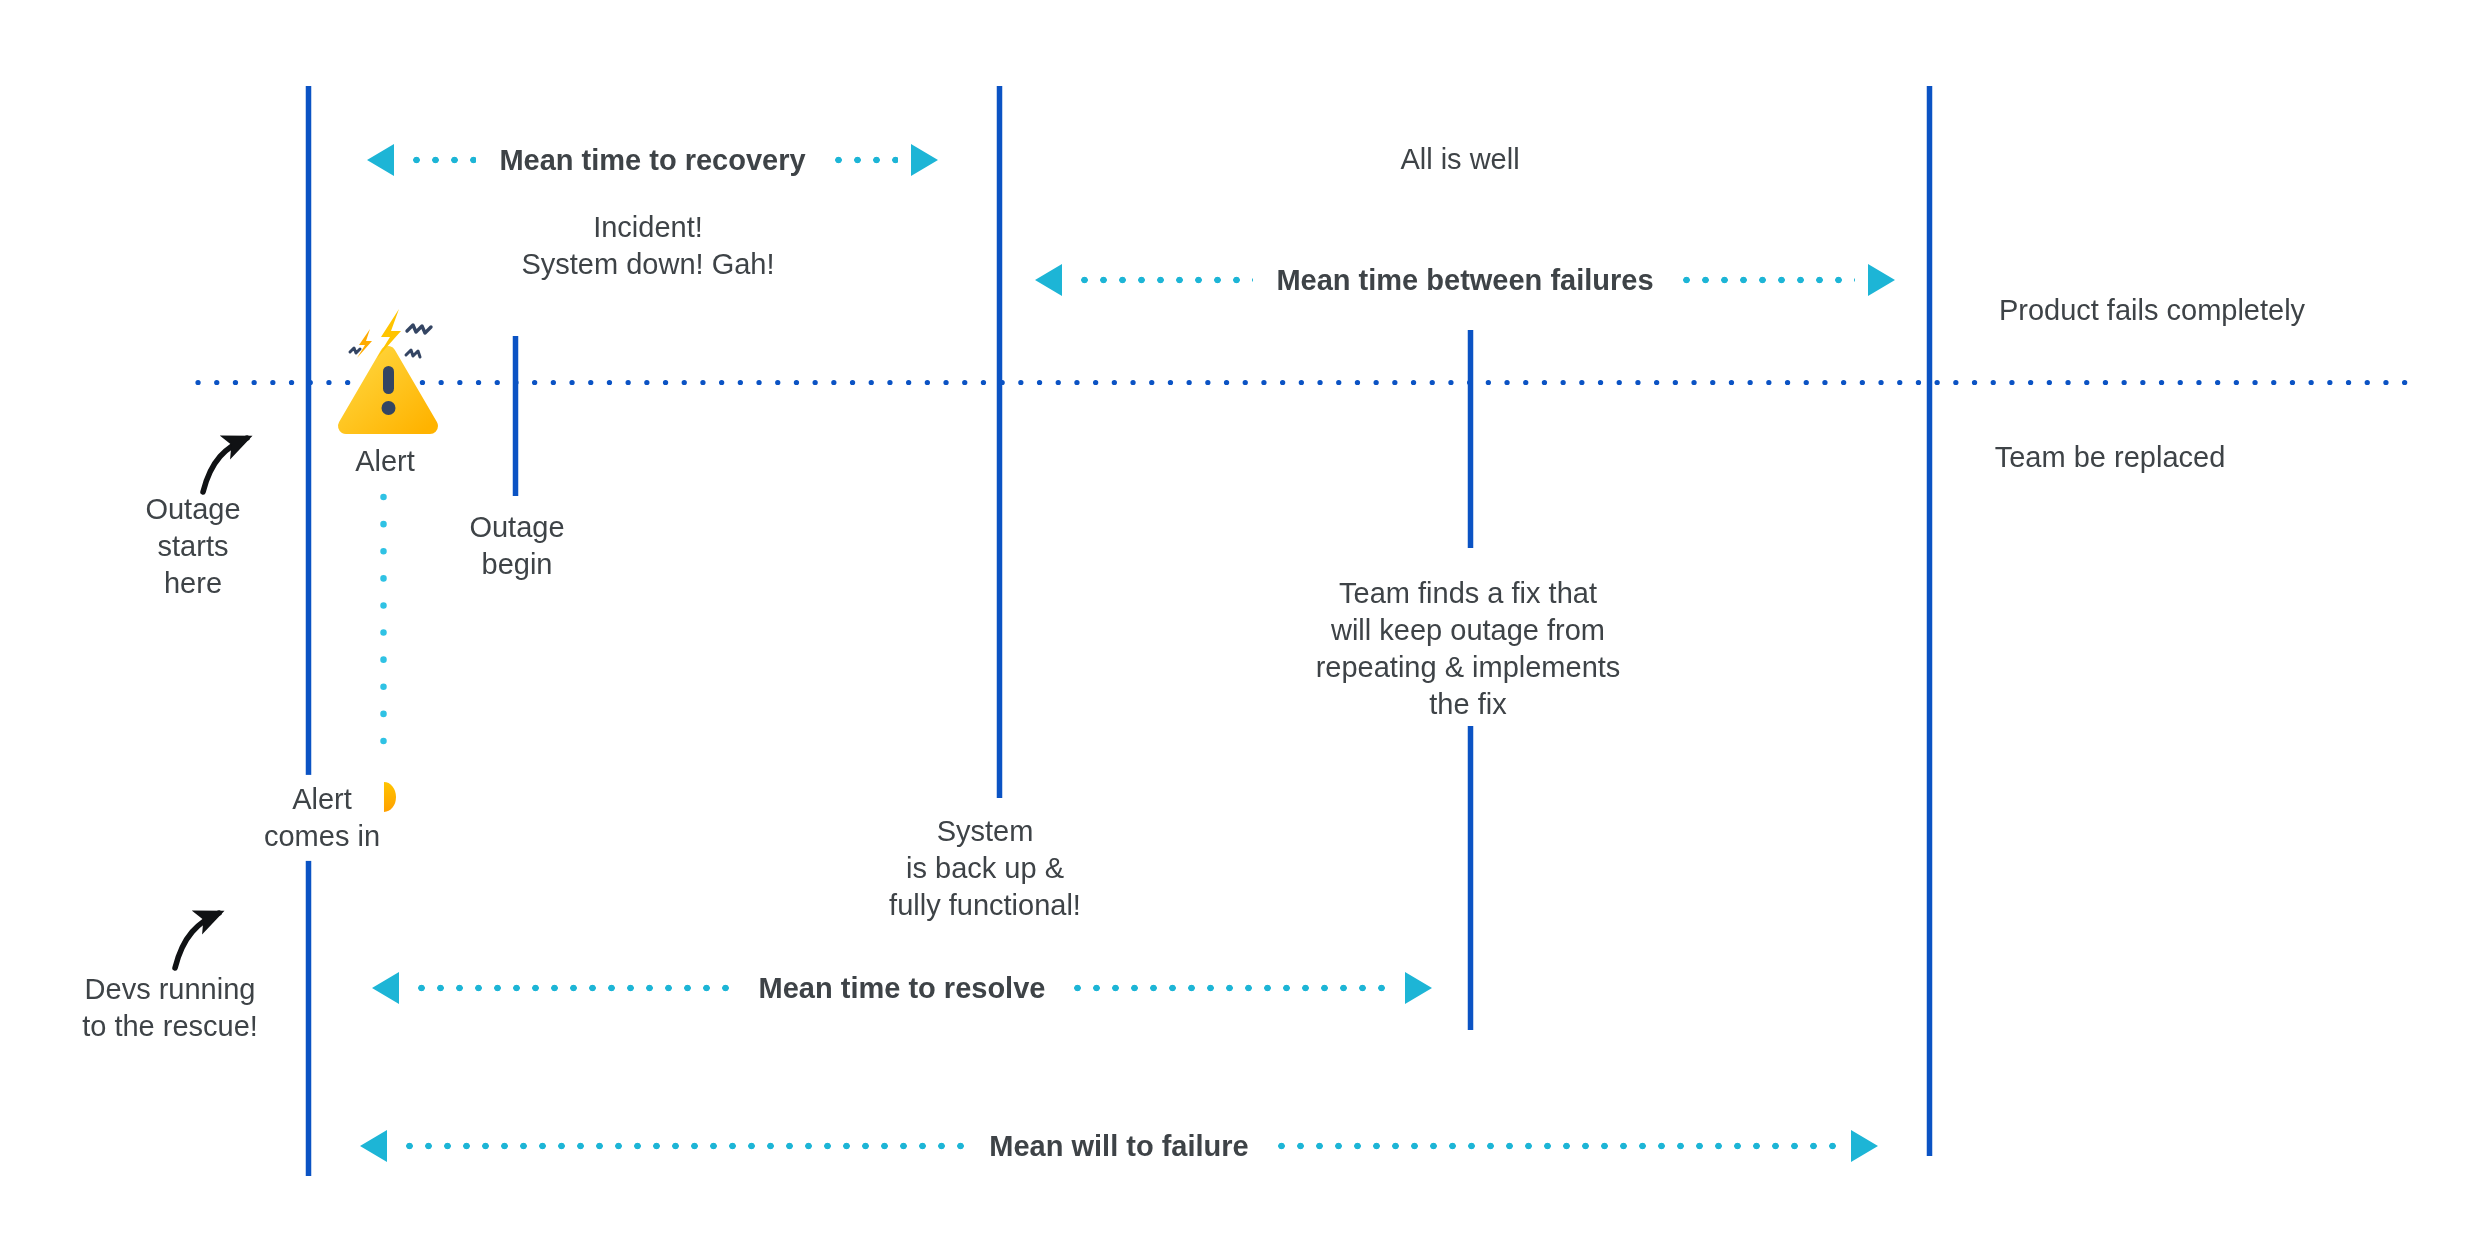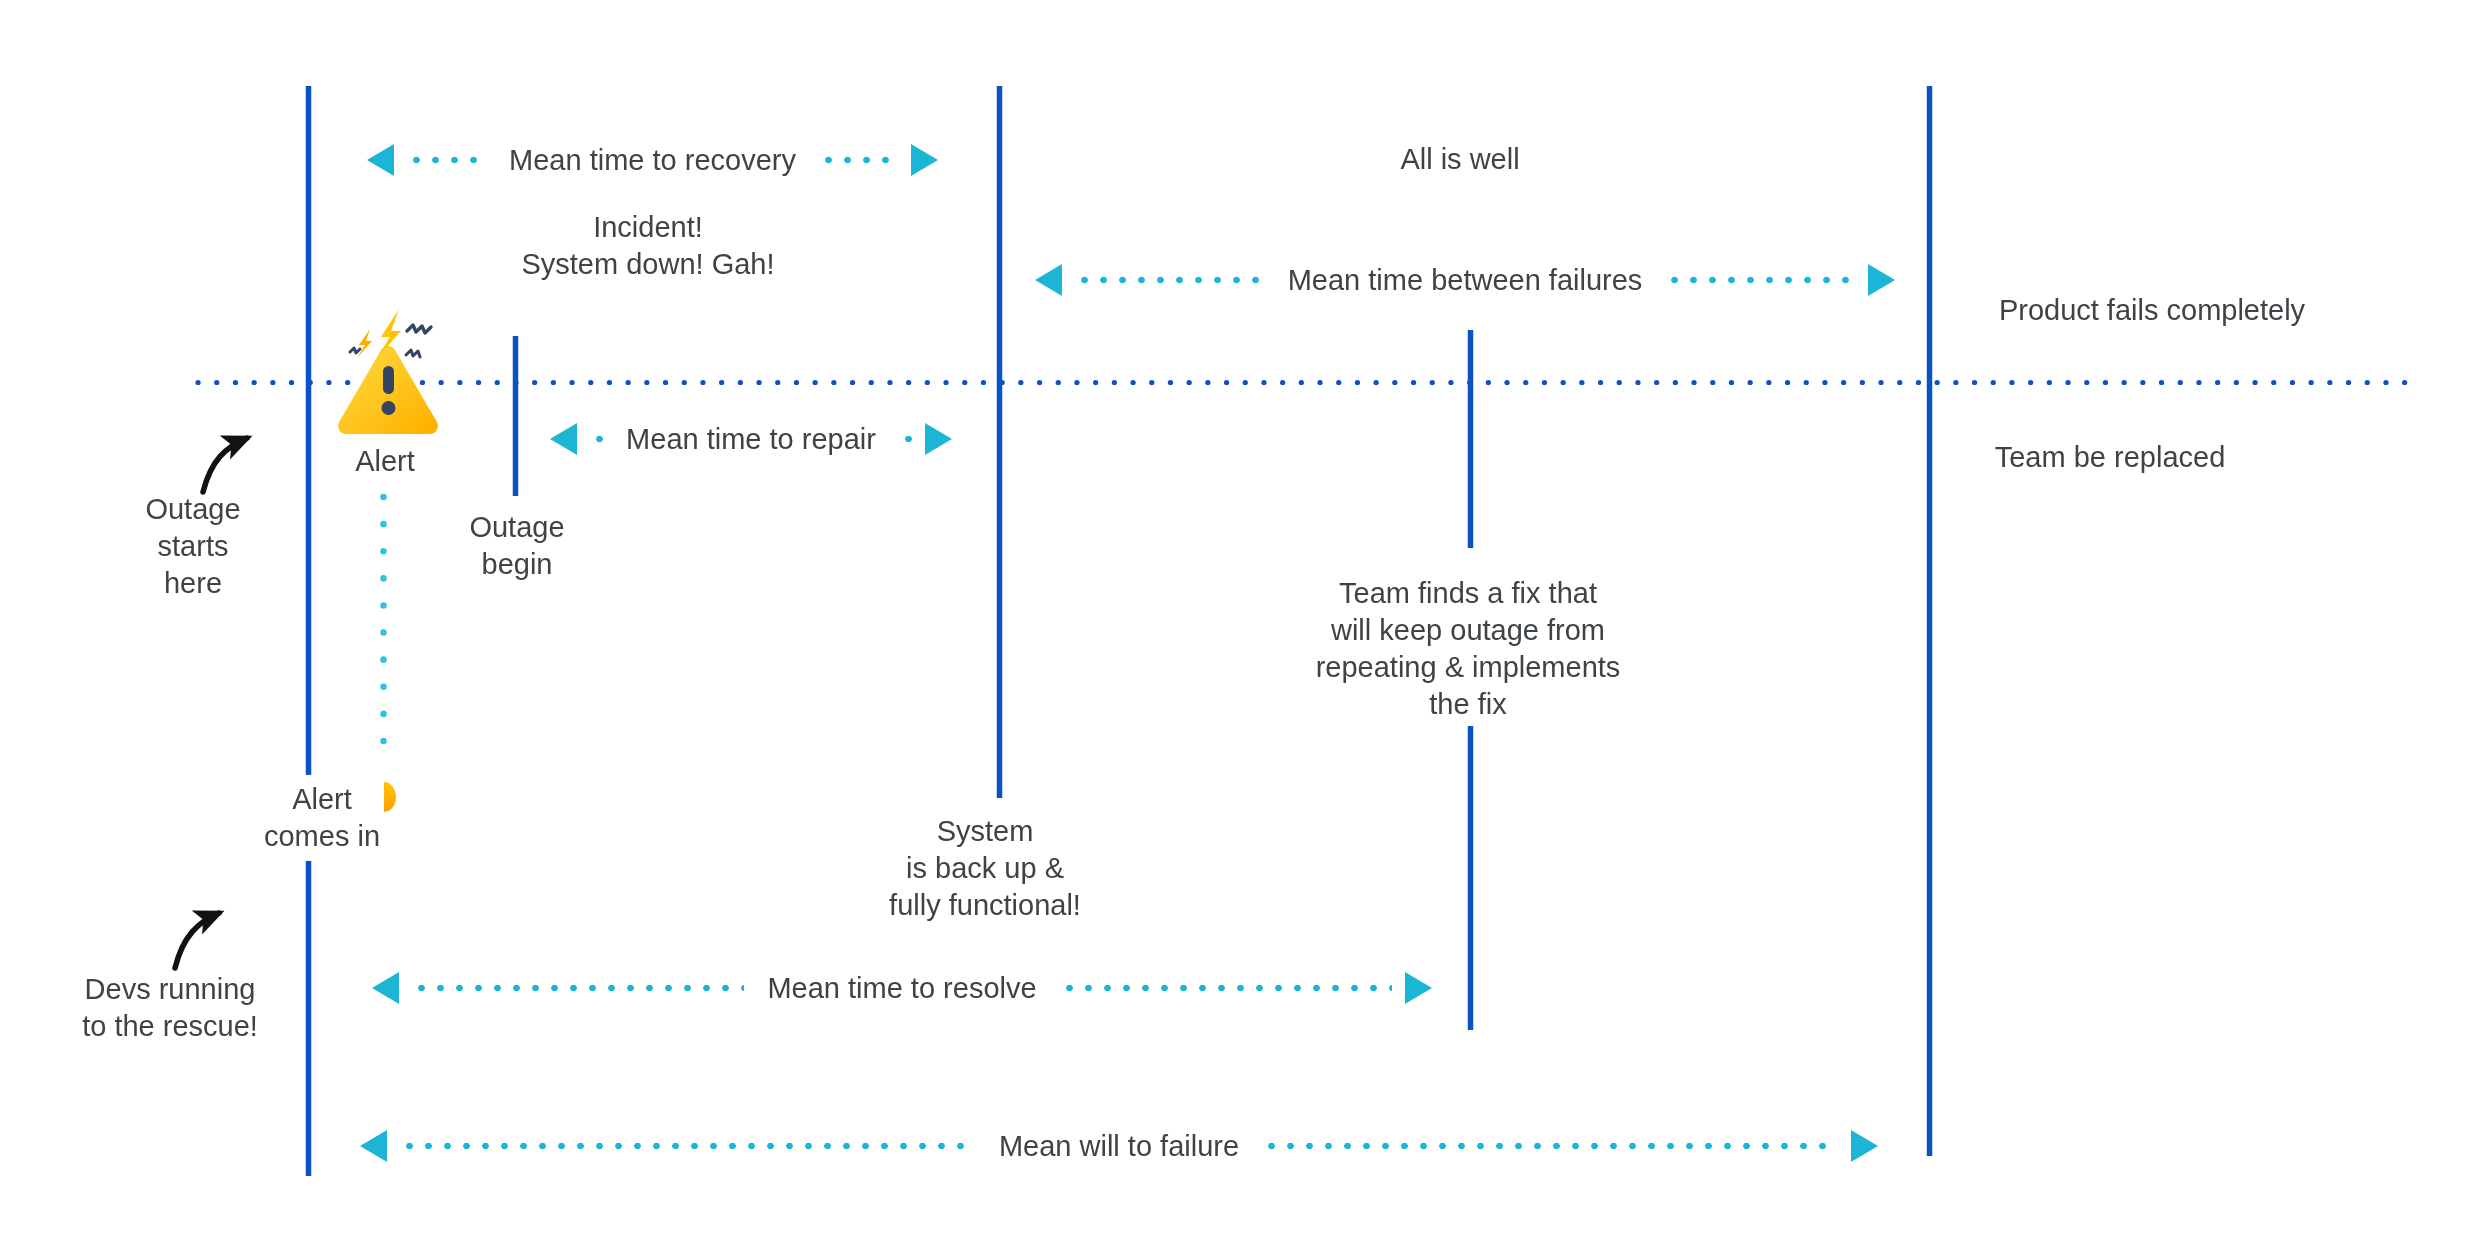--- a/index.html
+++ b/index.html
@@ -22,21 +22,21 @@
     font-size:29px;font-weight:400;line-height:1.28;color:var(--text);
     text-align:center;white-space:pre-line;
   }
   .note.bg{background:#ffffff;padding:6px 4px;}
   .marrow{position:absolute;z-index:3;display:flex;align-items:center;gap:13px;height:36px;}
   .ah{width:0;height:0;flex:0 0 auto;}
   .ah-l{border-top:16px solid transparent;border-bottom:16px solid transparent;border-right:27px solid var(--teal);}
   .ah-r{border-top:16px solid transparent;border-bottom:16px solid transparent;border-left:27px solid var(--teal);}
   .dots{flex:1 1 auto;height:8px;
     background:radial-gradient(circle closest-side,var(--teal) 3px,rgba(0,0,0,0) 3.6px) 0 50%/19px 8px repeat-x;}
-  .marrow .lbl{flex:0 0 auto;font-size:29px;font-weight:400;color:var(--text);white-space:nowrap;padding:0 10px;}
+  .marrow .lbl{flex:0 0 auto;font-size:29px;font-weight:700;color:var(--text);white-space:nowrap;padding:0 10px;}
 </style>
 </head>
 <body>
 
 <div id="canvas">
 
   <svg id="gfx" viewBox="0 0 2466 1258">
     <defs>
       <linearGradient id="gradTri" x1="0" y1="0" x2="1" y2="1">
         <stop offset="0" stop-color="#ffd740"></stop>
@@ -90,27 +90,20 @@
   </div>
 
   <div class="marrow" style="left:1035px;top:262px;width:860px">
     <span class="ah ah-l"></span>
     <span class="dots"></span>
     <span class="lbl">Mean time between failures</span>
     <span class="dots"></span>
     <span class="ah ah-r"></span>
   </div>
 
-  <div class="marrow" style="left:550px;top:421px;width:402px">
-    <span class="ah ah-l"></span>
-    <span class="dots"></span>
-    <span class="lbl">Mean time to repair</span>
-    <span class="dots"></span>
-    <span class="ah ah-r"></span>
-  </div>
 
 
   <div class="marrow" style="left:372px;top:970px;width:1060px">
     <span class="ah ah-l"></span>
     <span class="dots"></span>
     <span class="lbl">Mean time to resolve</span>
     <span class="dots"></span>
     <span class="ah ah-r"></span>
   </div>
 

